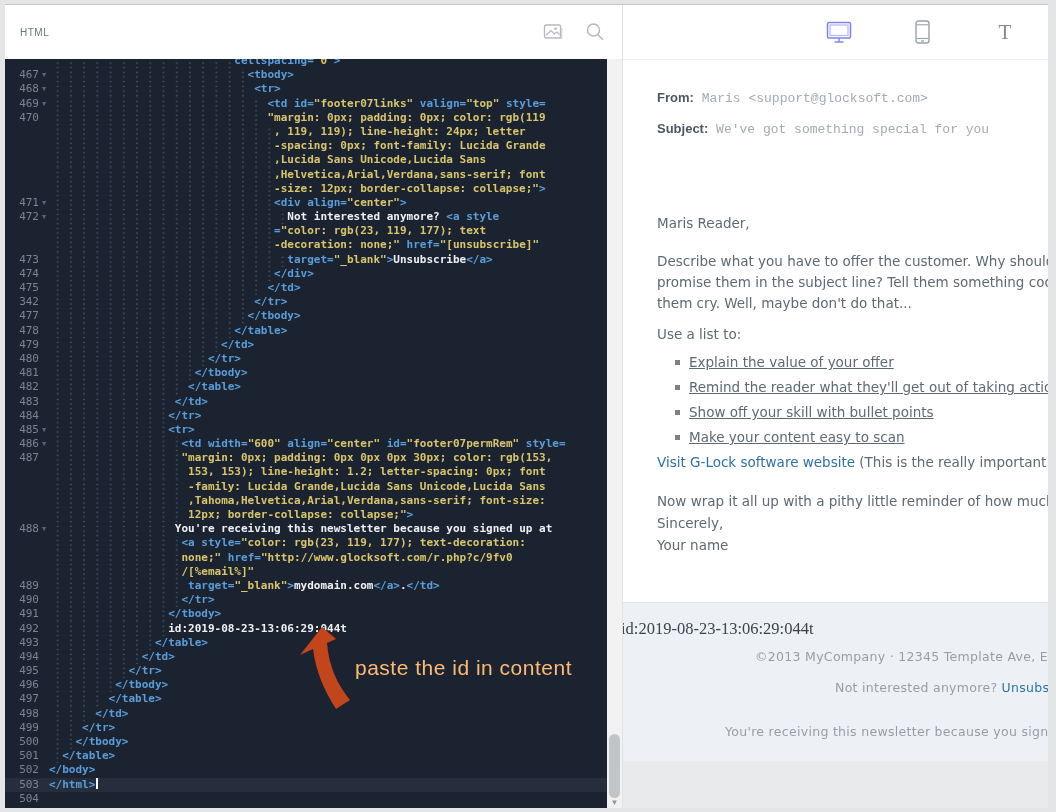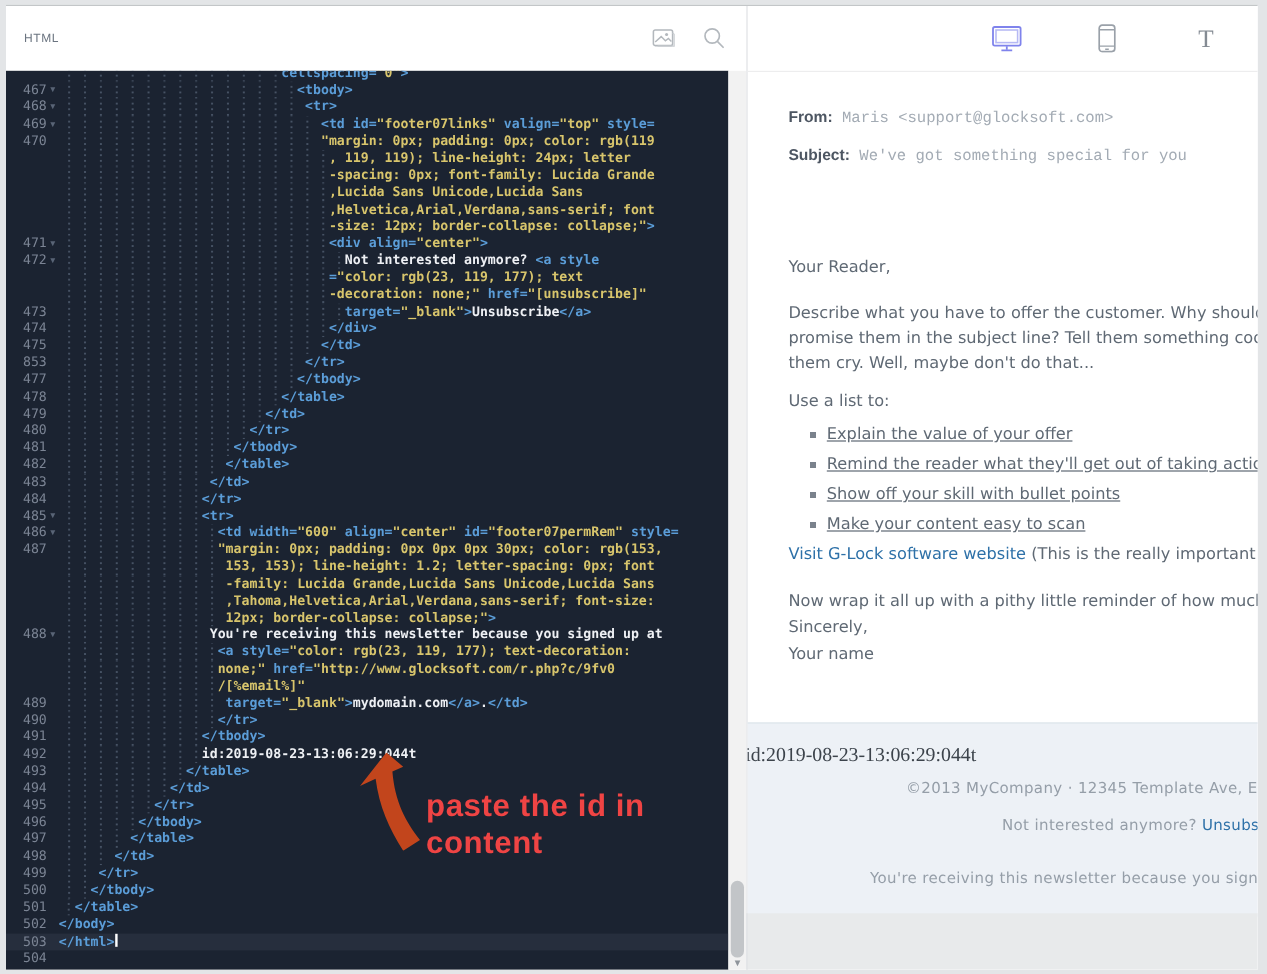--- a/index.html
+++ b/index.html
@@ -24,22 +24,22 @@
   .code-cell{flex:1;overflow:hidden;color:#e8ebef;}
   .ind{display:inline-block;height:14.2px;vertical-align:top;
        background-image:radial-gradient(circle, rgba(112,128,150,.5) .8px, transparent 1.1px);
        background-size:13.24px 4.7px;background-position:2px 2px;}
   .tk-b{color:#5b9dd8;}
   .tk-y{color:#d8c56c;}
   .tk-w{color:#eef0f4;font-weight:700;}
   .cursor{display:inline-block;width:2px;height:11px;background:#ffffff;vertical-align:-1px;margin-left:1px;}
   
   .annot-arrow{position:absolute;left:295px;top:568px;width:62px;height:82px;pointer-events:none;}
-  .annot-text{position:absolute;left:350px;top:597px;font-size:26px;color:#ef4444;
-              letter-spacing:.5px;font-weight:700;pointer-events:none;}
+  .annot-text{position:absolute;left:350px;top:597px;font-size:21px;color:#fdba74;
+              letter-spacing:.5px;font-weight:400;pointer-events:none;}
   
   .edit-scroll{position:absolute;right:0;top:54px;width:15px;bottom:0;background:#f2f2f2;}
   .edit-thumb{position:absolute;left:2px;right:2px;top:675px;height:64px;background:#c2c5c8;border-radius:7px;}
   .scroll-down{position:absolute;left:0;right:0;bottom:1px;text-align:center;color:#8f959b;font-size:8px;cursor:pointer;}
   
   .preview-panel{position:absolute;left:617px;top:0;right:0;bottom:0;background:#fff;
                  border-left:1px solid #e0e2e4;}
   .preview-header{height:54px;border-bottom:1px solid #ededee;display:flex;align-items:center;
                   justify-content:flex-end;gap:57px;padding-right:30px;}
   .tb-icon{width:26px;height:24px;display:flex;align-items:center;justify-content:center;cursor:pointer;}
@@ -110,21 +110,21 @@
           <div class="code-row"><div class="gutter-cell"></div><div class="fold-cell"></div><div class="code-cell"><span class="ind" style="width: 225.08px;"></span><span class="tk-y">,Lucida Sans Unicode,Lucida Sans</span></div></div>
           <div class="code-row"><div class="gutter-cell"></div><div class="fold-cell"></div><div class="code-cell"><span class="ind" style="width: 225.08px;"></span><span class="tk-y">,Helvetica,Arial,Verdana,sans-serif; font</span></div></div>
           <div class="code-row"><div class="gutter-cell"></div><div class="fold-cell"></div><div class="code-cell"><span class="ind" style="width: 225.08px;"></span><span class="tk-y">-size: 12px; border-collapse: collapse;"</span><span class="tk-b">&gt;</span></div></div>
           <div class="code-row"><div class="gutter-cell">471</div><div class="fold-cell">▼</div><div class="code-cell"><span class="ind" style="width: 225.08px;"></span><span class="tk-b">&lt;div align=</span><span class="tk-y">"center"</span><span class="tk-b">&gt;</span></div></div>
           <div class="code-row"><div class="gutter-cell">472</div><div class="fold-cell">▼</div><div class="code-cell"><span class="ind" style="width: 238.32px;"></span><span class="tk-w">Not interested anymore? </span><span class="tk-b">&lt;a style</span></div></div>
           <div class="code-row"><div class="gutter-cell"></div><div class="fold-cell"></div><div class="code-cell"><span class="ind" style="width: 225.08px;"></span><span class="tk-b">=</span><span class="tk-y">"color: rgb(23, 119, 177); text</span></div></div>
           <div class="code-row"><div class="gutter-cell"></div><div class="fold-cell"></div><div class="code-cell"><span class="ind" style="width: 225.08px;"></span><span class="tk-y">-decoration: none;"</span><span class="tk-b"> href=</span><span class="tk-y">"[unsubscribe]"</span></div></div>
           <div class="code-row"><div class="gutter-cell">473</div><div class="fold-cell"></div><div class="code-cell"><span class="ind" style="width: 238.32px;"></span><span class="tk-b">target=</span><span class="tk-y">"_blank"</span><span class="tk-b">&gt;</span><span class="tk-w">Unsubscribe</span><span class="tk-b">&lt;/a&gt;</span></div></div>
           <div class="code-row"><div class="gutter-cell">474</div><div class="fold-cell"></div><div class="code-cell"><span class="ind" style="width: 225.08px;"></span><span class="tk-b">&lt;/div&gt;</span></div></div>
           <div class="code-row"><div class="gutter-cell">475</div><div class="fold-cell"></div><div class="code-cell"><span class="ind" style="width: 218.46px;"></span><span class="tk-b">&lt;/td&gt;</span></div></div>
-          <div class="code-row"><div class="gutter-cell">853</div><div class="fold-cell"></div><div class="code-cell"><span class="ind" style="width: 205.22px;"></span><span class="tk-b">&lt;/tr&gt;</span></div></div>
+          <div class="code-row"><div class="gutter-cell">342</div><div class="fold-cell"></div><div class="code-cell"><span class="ind" style="width: 205.22px;"></span><span class="tk-b">&lt;/tr&gt;</span></div></div>
           <div class="code-row"><div class="gutter-cell">477</div><div class="fold-cell"></div><div class="code-cell"><span class="ind" style="width: 198.6px;"></span><span class="tk-b">&lt;/tbody&gt;</span></div></div>
           <div class="code-row"><div class="gutter-cell">478</div><div class="fold-cell"></div><div class="code-cell"><span class="ind" style="width: 185.36px;"></span><span class="tk-b">&lt;/table&gt;</span></div></div>
           <div class="code-row"><div class="gutter-cell">479</div><div class="fold-cell"></div><div class="code-cell"><span class="ind" style="width: 172.12px;"></span><span class="tk-b">&lt;/td&gt;</span></div></div>
           <div class="code-row"><div class="gutter-cell">480</div><div class="fold-cell"></div><div class="code-cell"><span class="ind" style="width: 158.88px;"></span><span class="tk-b">&lt;/tr&gt;</span></div></div>
           <div class="code-row"><div class="gutter-cell">481</div><div class="fold-cell"></div><div class="code-cell"><span class="ind" style="width: 145.64px;"></span><span class="tk-b">&lt;/tbody&gt;</span></div></div>
           <div class="code-row"><div class="gutter-cell">482</div><div class="fold-cell"></div><div class="code-cell"><span class="ind" style="width: 139.02px;"></span><span class="tk-b">&lt;/table&gt;</span></div></div>
           <div class="code-row"><div class="gutter-cell">483</div><div class="fold-cell"></div><div class="code-cell"><span class="ind" style="width: 125.78px;"></span><span class="tk-b">&lt;/td&gt;</span></div></div>
           <div class="code-row"><div class="gutter-cell">484</div><div class="fold-cell"></div><div class="code-cell"><span class="ind" style="width: 119.16px;"></span><span class="tk-b">&lt;/tr&gt;</span></div></div>
           <div class="code-row"><div class="gutter-cell">485</div><div class="fold-cell">▼</div><div class="code-cell"><span class="ind" style="width: 119.16px;"></span><span class="tk-b">&lt;tr&gt;</span></div></div>
           <div class="code-row"><div class="gutter-cell">486</div><div class="fold-cell">▼</div><div class="code-cell"><span class="ind" style="width: 132.4px;"></span><span class="tk-b">&lt;td width=</span><span class="tk-y">"600"</span><span class="tk-b"> align=</span><span class="tk-y">"center"</span><span class="tk-b"> id=</span><span class="tk-y">"footer07permRem"</span><span class="tk-b"> style=</span></div></div>
@@ -194,21 +194,21 @@
     <div class="preview-meta">
       <div class="meta-row">
         <span class="meta-label">From:</span><span class="meta-value"> Maris &lt;support@glocksoft.com&gt;</span>
       </div>
       <div class="meta-row">
         <span class="meta-label">Subject:</span><span class="meta-value"> We've got something special for you</span>
       </div>
     </div>
 
     <div class="preview-body">
-      <div class="pb-line">Your Reader,</div>
+      <div class="pb-line">Maris Reader,</div>
       <div class="pb-para" id="para1">
           <div class="pb-line">Describe what you have to offer the customer. Why should they</div>
           <div class="pb-line">promise them in the subject line? Tell them something cool. Make</div>
           <div class="pb-line">them cry. Well, maybe don't do that...</div>
         </div>
       <div class="pb-line pb-intro">Use a list to:</div>
       <div class="pb-list" id="bullet-list">
           <div class="pb-bullet">Explain the value of your offer</div>
           <div class="pb-bullet">Remind the reader what they'll get out of taking action</div>
           <div class="pb-bullet">Show off your skill with bullet points</div>

